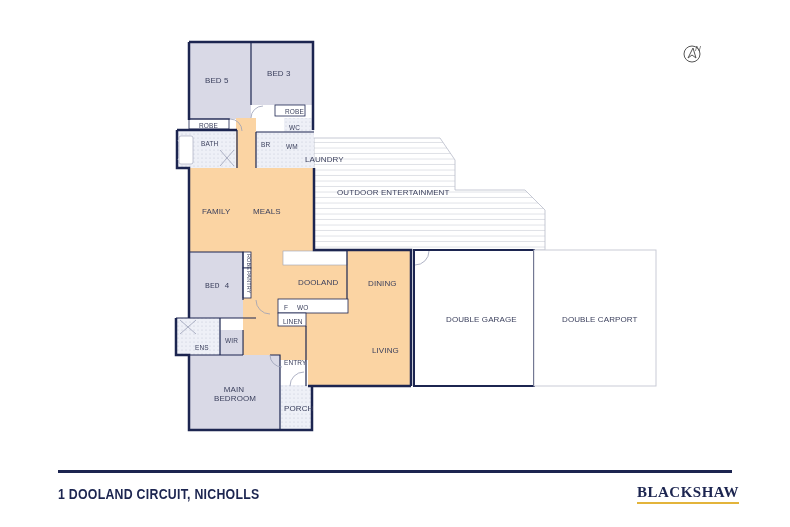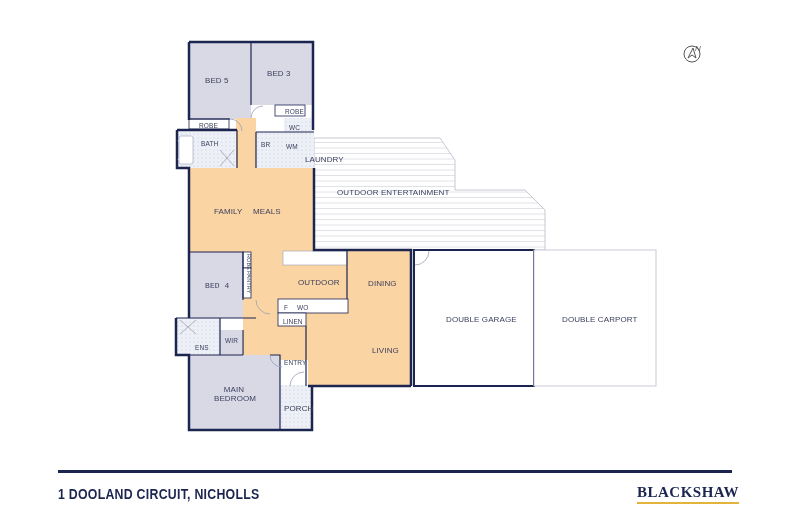--- a/index.html
+++ b/index.html
@@ -100,27 +100,27 @@
 
 <div class="lbl" style="left:205px;top:76px;">BED 5</div>
 <div class="lbl" style="left:267px;top:69px;">BED 3</div>
 <div class="lbl sm" style="left:199px;top:121px;">ROBE</div>
 <div class="lbl sm" style="left:285px;top:107px;">ROBE</div>
 <div class="lbl sm" style="left:289px;top:123px;">WC</div>
 <div class="lbl sm" style="left:201px;top:139px;">BATH</div>
 <div class="lbl sm" style="left:261px;top:140px;">BR</div>
 <div class="lbl sm" style="left:286px;top:142px;">WM</div>
 <div class="lbl" style="left:268px;top:155px;padding-left:37px;">LAUNDRY</div>
-<div class="lbl" style="left:214px;top:207px;">FAMILY</div>
+<div class="lbl" style="left:202px;top:207px;">FAMILY</div>
 <div class="lbl" style="left:253px;top:207px;">MEALS</div>
 <div class="lbl" style="left:337px;top:188px;">OUTDOOR ENTERTAINMENT</div>
 <div class="lbl" style="left:205px;top:281px;font-family:Liberation Mono, monospace;">BED 4</div>
 <div class="lbl vt" style="left:244px;top:254px;">ROBE</div>
 <div class="lbl vt" style="left:244px;top:271px;">PANTRY</div>
-<div class="lbl" style="left:298px;top:278px;">OUTDOOR</div>
+<div class="lbl" style="left:298px;top:278px;">DOOLAND</div>
 <div class="lbl" style="left:368px;top:279px;">DINING</div>
 <div class="lbl sm" style="left:284px;top:303px;">F</div>
 <div class="lbl sm" style="left:297px;top:303px;">WO</div>
 <div class="lbl sm" style="left:283px;top:317px;">LINEN</div>
 <div class="lbl" style="left:348px;top:346px;margin-left:24px;">LIVING</div>
 <div class="lbl sm" style="left:195px;top:343px;">ENS</div>
 <div class="lbl sm" style="left:225px;top:336px;">WIR</div>
 <div class="lbl sm" style="left:284px;top:358px;">ENTRY</div>
 <div class="lbl" style="left:214px;top:385px;width:40px;white-space:normal;">MAIN BEDROOM</div>
 <div class="lbl" style="left:284px;top:404px;">PORCH</div>

